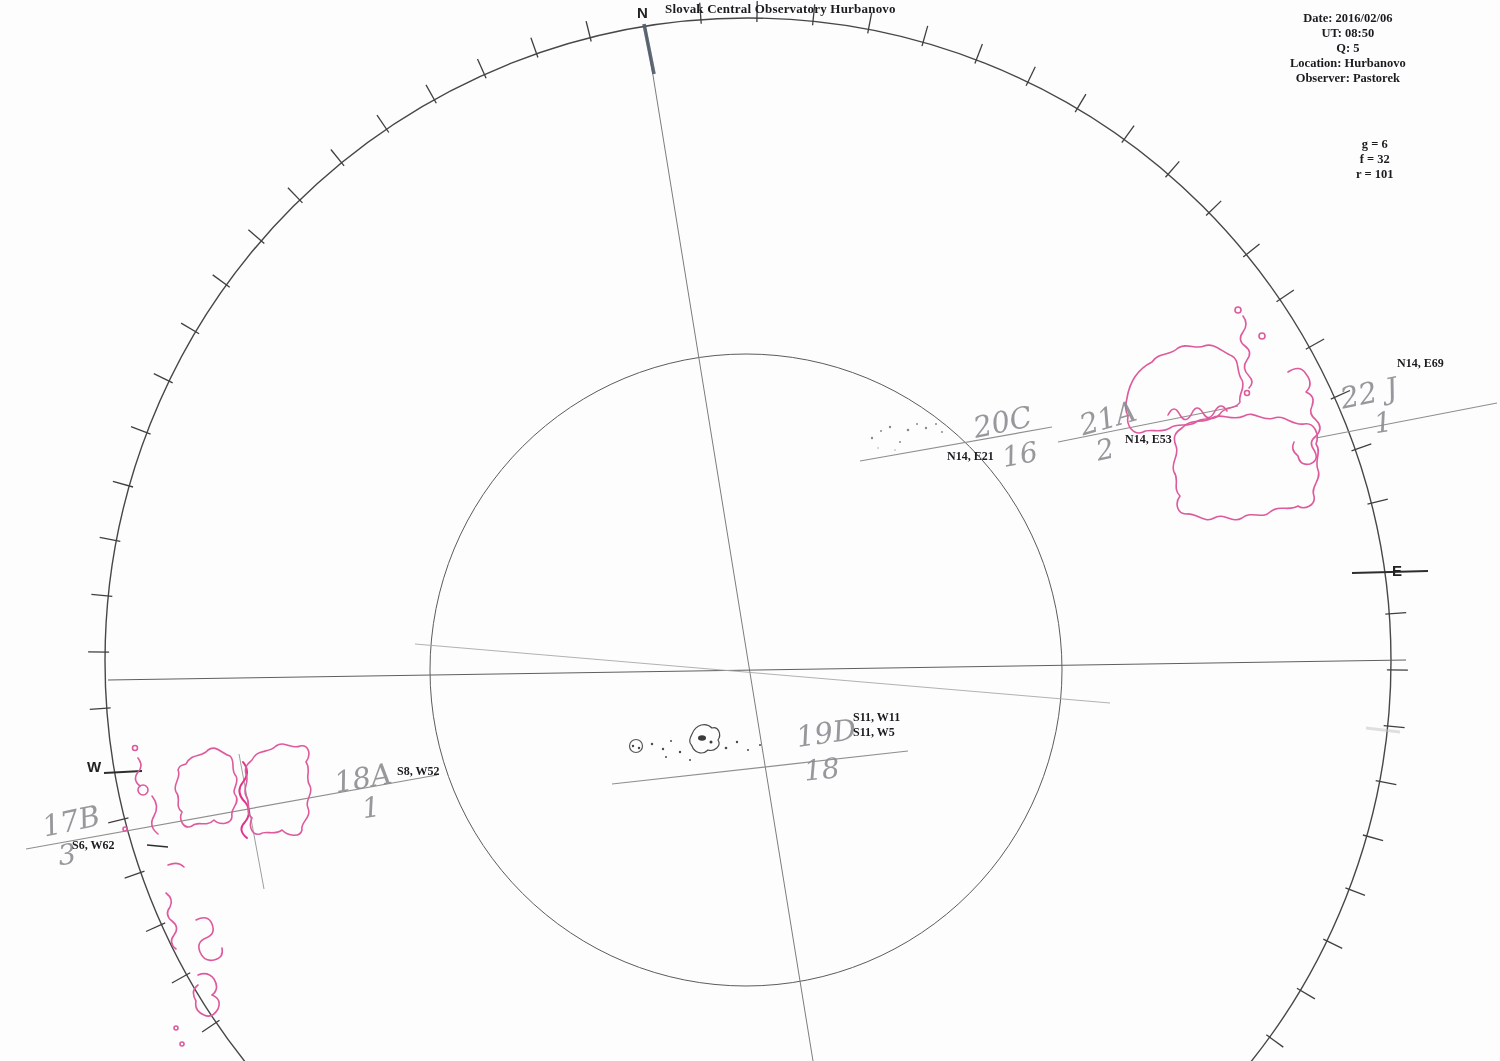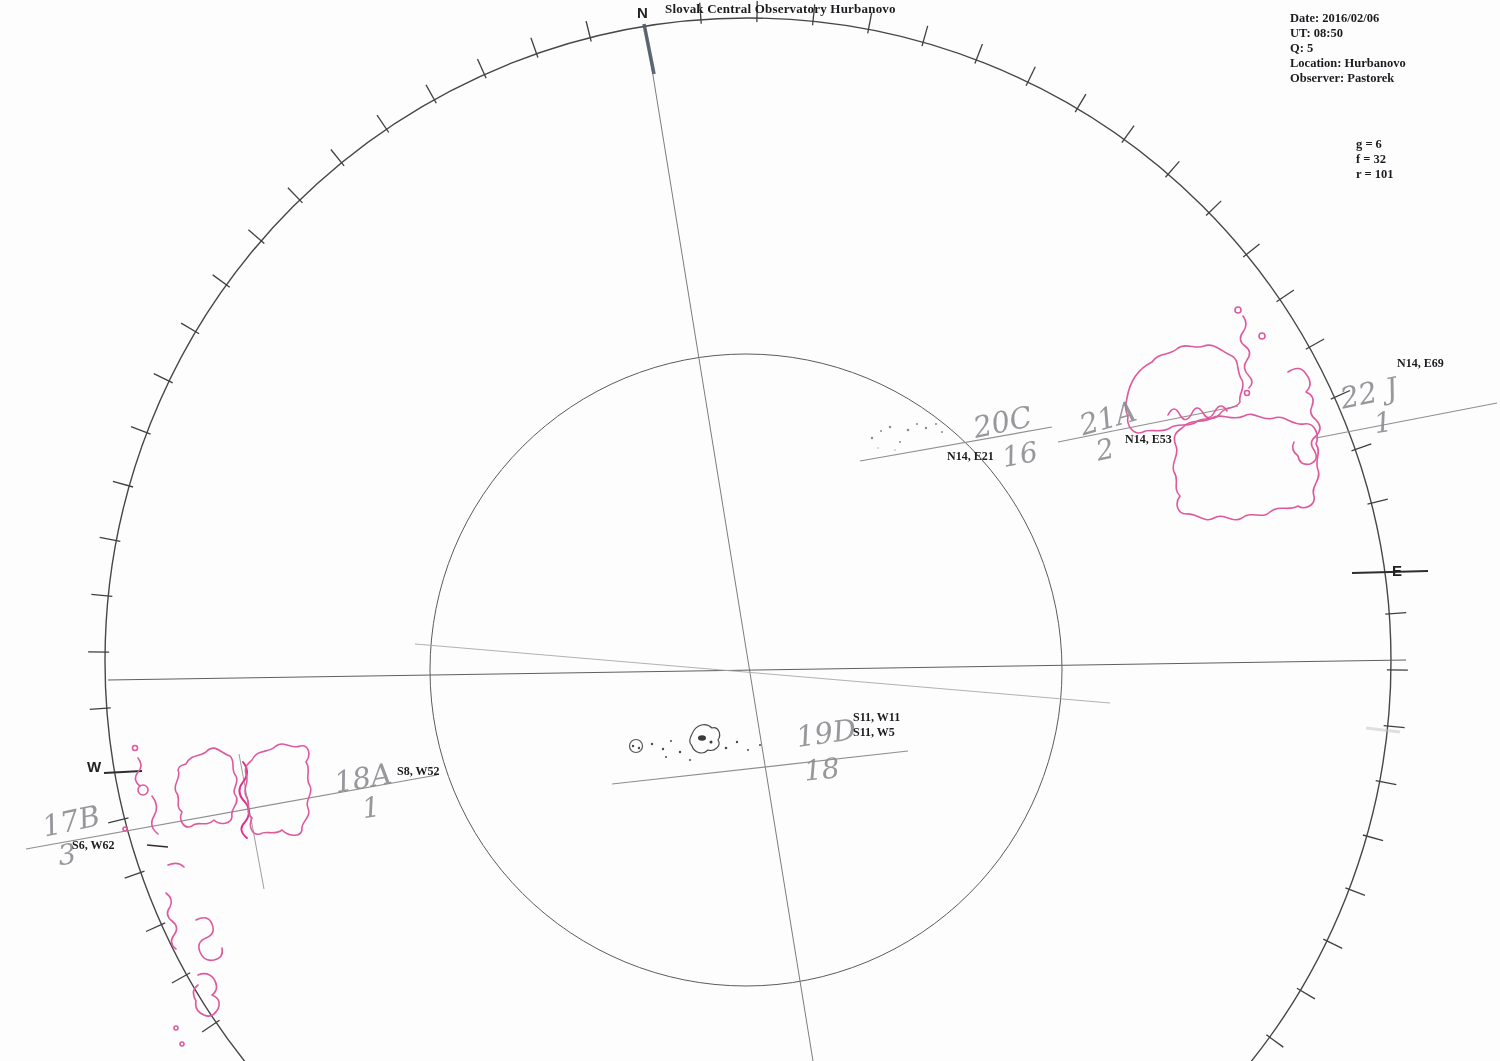--- a/index.html
+++ b/index.html
@@ -8,21 +8,21 @@
     background:#fdfdfd;
     font-family:"Liberation Serif",serif;
   }
   .abs{position:absolute;}
   svg{position:absolute;left:0;top:0;}
   .printed{
     font-family:"Liberation Serif",serif;
     font-weight:bold;color:#1c1c20;white-space:nowrap;
   }
   .title{font-size:13px;letter-spacing:.2px;}
-  .infoline{font-size:12.5px;line-height:15px;}
+  .infoline{font-size:12.5px;line-height:15px;text-align:center;}
   .coord{font-size:12px;}
   .compass{font-family:"Liberation Sans",sans-serif;font-weight:bold;font-size:15px;color:#222;}
   .hand{
     font-family:"DejaVu Serif",serif;font-style:italic;
     color:#8c8c92;white-space:nowrap;opacity:.9;
   }
   .hand-id{font-size:29px;}
   .hand-count{font-size:28px;}
 </style>
 </head>

